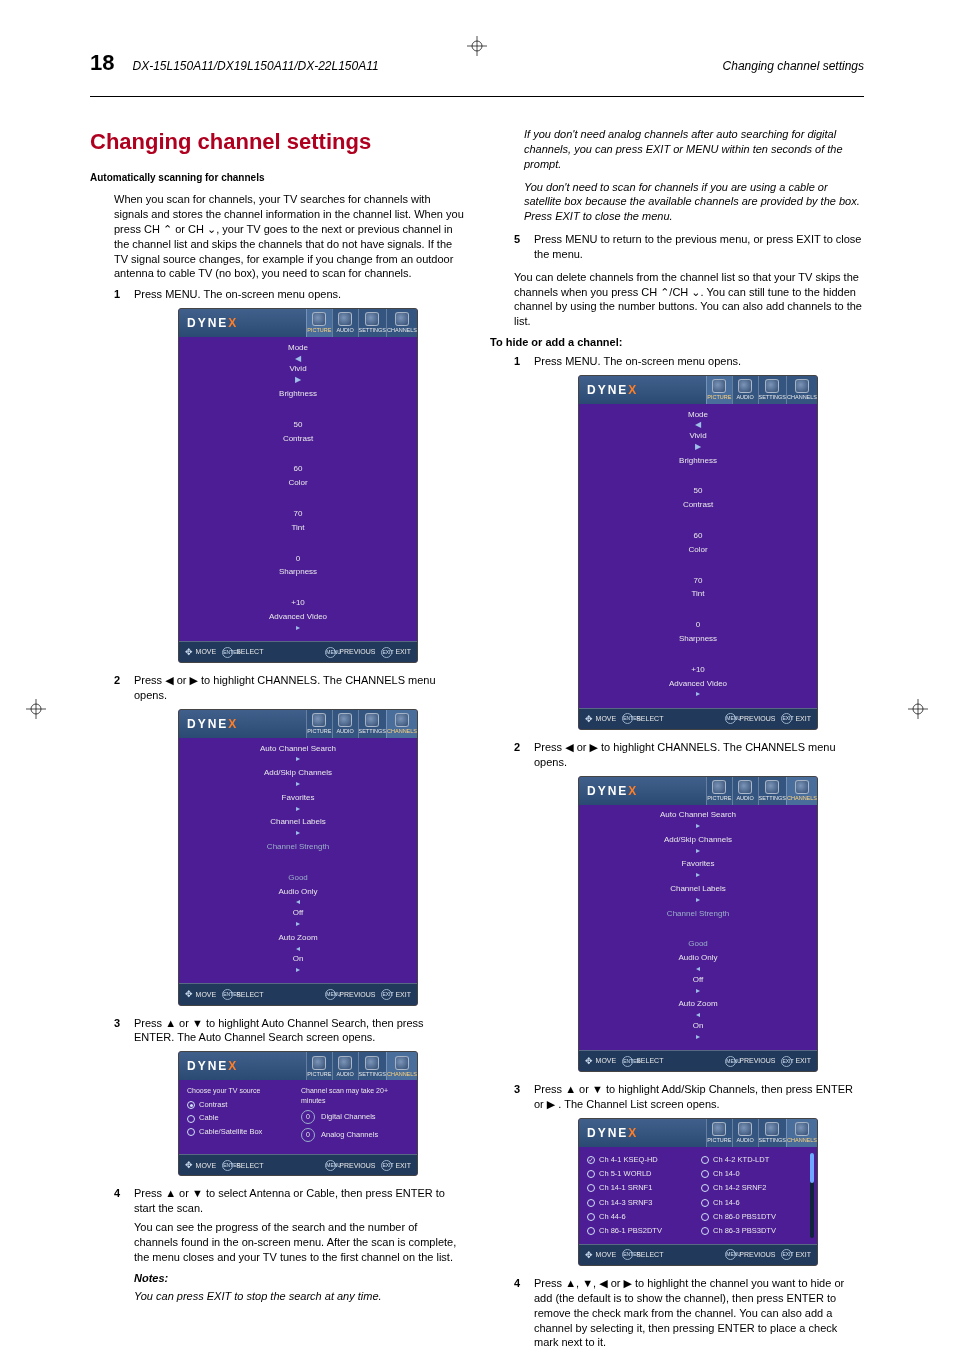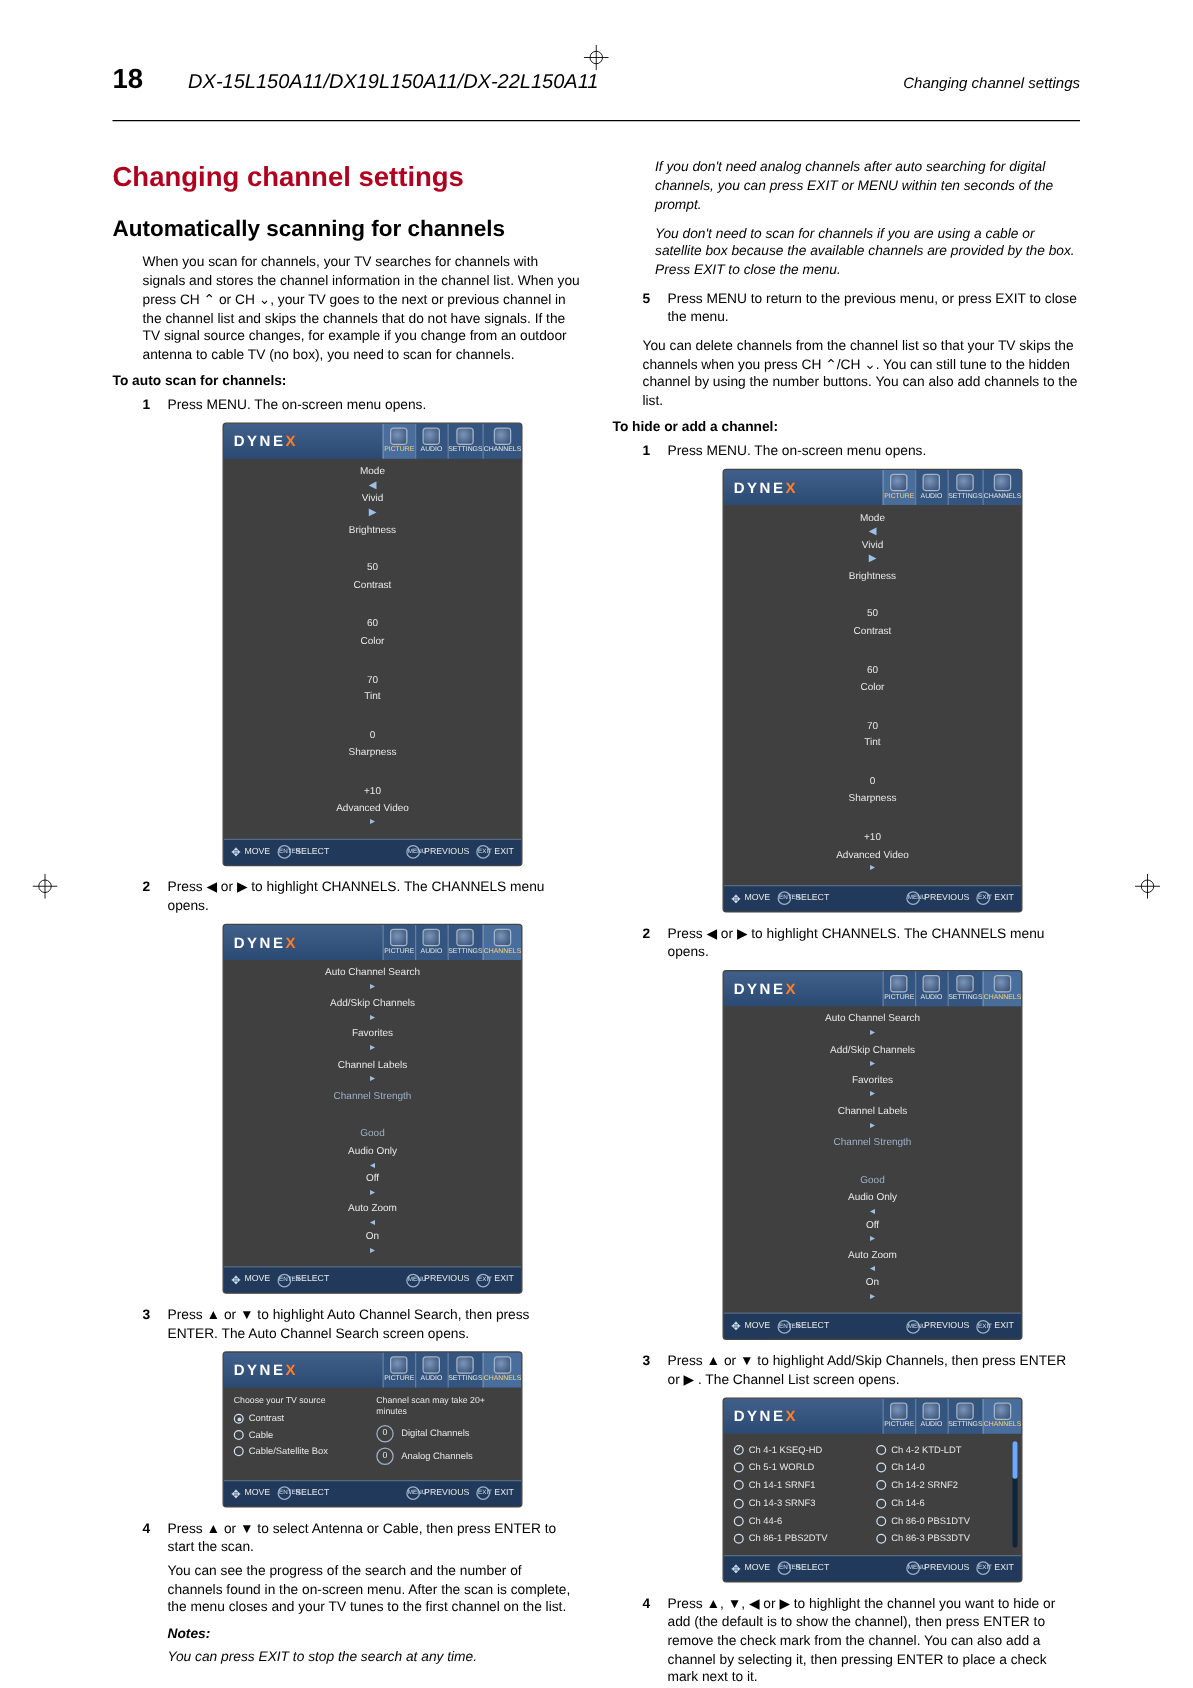--- a/index.html
+++ b/index.html
@@ -20,23 +20,23 @@
     align-items: baseline;
     border-bottom: 1px solid #000;
     padding-bottom: 20px;
     margin-bottom: 30px;
   }
   .page-number {
     font-weight: 700;
     font-size: 22px;
   }
   .model-line {
-    font-size: 16px;
+    font-size: 12px;
     font-style: italic;
-    margin-left: 36px;
+    margin-left: 18px;
   }
   .header-left { display: flex; align-items: baseline; }
   .header-right {
     font-size: 12px;
     font-style: italic;
   }
   .columns {
     display: flex;
     gap: 26px;
   }
@@ -46,21 +46,21 @@
     font-size: 11px;
     line-height: 1.35;
   }
   h1.section-title {
     font-size: 22px;
     font-weight: 700;
     color: #b00020;
     margin-bottom: 14px;
   }
   h2.subsection-title {
-    font-size: 18px;
+    font-size: 10px;
     font-weight: 700;
     margin-top: 10px;
     margin-bottom: 8px;
   }
   .body-para {
     margin: 0 0 6px 24px;
   }
   .bold-lead {
     font-weight: 700;
     margin: 6px 0 4px 0;
@@ -89,21 +89,21 @@
     margin: 0 0 8px 24px;
   }
   .indent-note {
     font-style: italic;
     margin: 0 0 8px 34px;
   }
   .menu-shot {
     width: 240px;
     margin: 6px 0 10px 44px;
     border: 1px solid #444;
-    background: #404040;
+    background: #4c1d95;
     color: #e8e8e8;
     font-size: 8px;
     border-radius: 3px;
     overflow: hidden;
   }
   .menu-top {
     display: flex;
     align-items: stretch;
     background: linear-gradient(#405f8a, #2b4a73);
   }
@@ -356,21 +356,20 @@
     </div>
     <span class="header-right">Changing channel settings</span>
   </div>
 
   <div class="columns">
 
     <div class="col">
       <h1 class="section-title">Changing channel settings</h1>
       <h2 class="subsection-title">Automatically scanning for channels</h2>
       <p class="body-para">When you scan for channels, your TV searches for channels with signals and stores the channel information in the channel list. When you press CH ⌃ or CH ⌄, your TV goes to the next or previous channel in the channel list and skips the channels that do not have signals. If the TV signal source changes, for example if you change from an outdoor antenna to cable TV (no box), you need to scan for channels.</p>
-      <p class="bold-lead">To auto scan for channels:</p>
 
       <ol class="steps">
         <li>
           <span class="step-num">1</span>
           <span>Press MENU. The on-screen menu opens.</span>
 
           
           <div class="menu-shot">
             <div class="menu-top">
               <div class="menu-logo">

